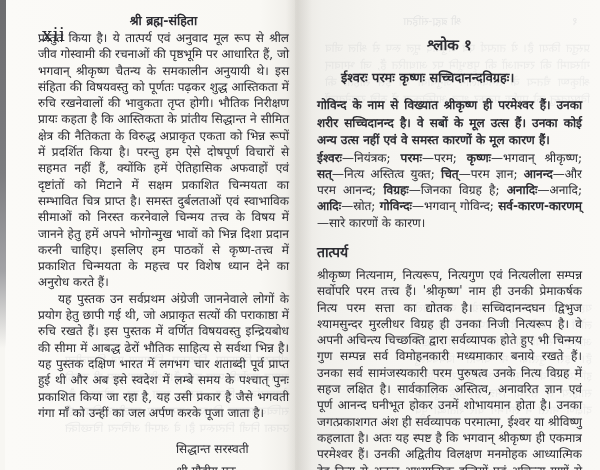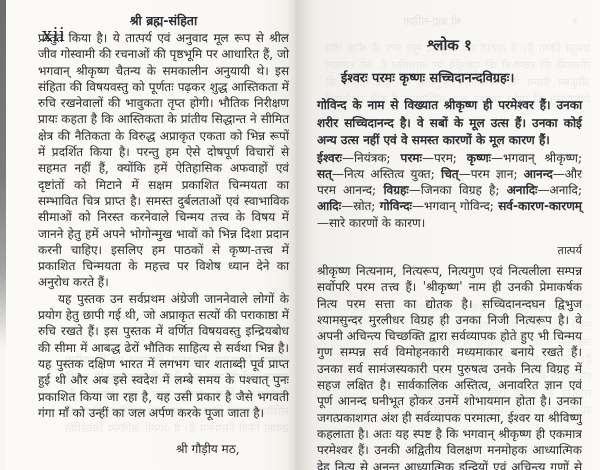--- a/index.html
+++ b/index.html
@@ -30,21 +30,21 @@
   .folio{position:absolute;left:4px;top:12px;font-size:18px;letter-spacing:.5px;}
   .rtitle{position:absolute;left:0;right:0;top:0;text-align:center;font-weight:bold;font-size:12.5px;}
   p.body{margin:0;font-size:12px;line-height:16.3px;text-align:justify;position:relative;z-index:2;}
   .p1{margin-top:13px;}
   .p2{text-indent:20px;}
   .sig{margin-top:17px;margin-left:138px;font-size:12px;line-height:22px;position:relative;z-index:2;}
   .sloka{margin:26px 0 9px;text-align:center;font-size:15px;font-weight:bold;position:relative;z-index:2;}
   .verse{margin:13px 0 9px 24px;font-weight:bold;font-size:12.8px;line-height:21px;position:relative;z-index:2;}
   .wm b{font-weight:bold;}
   .trans{font-weight:bold;margin-top:7px !important;line-height:17.5px !important;}
-  .purport-h{margin:11px 0 6px;text-align:right;font-size:11px;font-weight:normal;position:relative;z-index:2;}
+  .purport-h{margin:11px 0 6px;text-align:left;font-size:14px;font-weight:bold;position:relative;z-index:2;}
   .bleed{
     position:absolute;z-index:1;pointer-events:none;overflow:hidden;
     transform:scaleX(-1);opacity:.11;color:#6d7380;filter:blur(.7px);
     font-size:11.5px;line-height:17px;text-align:justify;
   }
   .ghost-head{
     position:absolute;top:13px;left:40px;right:70px;z-index:1;pointer-events:none;
     text-align:center;transform:scaleX(-1);opacity:.17;filter:blur(.6px);
     color:#8a8f9b;font-size:11px;
   }
@@ -62,20 +62,21 @@
   <div class="gutter"></div>
 
   <div class="page page-left">
     <div class="phead">
       <span class="folio">xii</span>
       <span class="rtitle">श्री ब्रह्म-संहिता</span>
     </div>
     <p class="body p1">प्रस्तुत किया है। ये तात्पर्य एवं अनुवाद मूल रूप से श्रील जीव गोस्वामी की रचनाओं की पृष्ठभूमि पर आधारित हैं, जो भगवान् श्रीकृष्ण चैतन्य के समकालीन अनुयायी थे। इस संहिता की विषयवस्तु को पूर्णतः पढ़कर शुद्ध आस्तिकता में रुचि रखनेवालों की भावुकता तृप्त होगी। भौतिक निरीक्षण प्रायः कहता है कि आस्तिकता के प्रांतीय सिद्धान्त ने सीमित क्षेत्र की नैतिकता के विरुद्ध अप्राकृत एकता को भिन्न रूपों में प्रदर्शित किया है। परन्तु हम ऐसे दोषपूर्ण विचारों से सहमत नहीं हैं, क्योंकि हमें ऐतिहासिक अफवाहों एवं दृष्टांतों को मिटाने में सक्षम प्रकाशित चिन्मयता का सम्भावित चित्र प्राप्त है। समस्त दुर्बलताओं एवं स्वाभाविक सीमाओं को निरस्त करनेवाले चिन्मय तत्त्व के विषय में जानने हेतु हमें अपने भोगोन्मुख भावों को भिन्न दिशा प्रदान करनी चाहिए। इसलिए हम पाठकों से कृष्ण-तत्त्व में प्रकाशित चिन्मयता के महत्त्व पर विशेष ध्यान देने का अनुरोध करते हैं।</p>
     <p class="body p2">यह पुस्तक उन सर्वप्रथम अंग्रेजी जाननेवाले लोगों के प्रयोग हेतु छापी गई थी, जो अप्राकृत सत्यों की पराकाष्ठा में रुचि रखते हैं। इस पुस्तक में वर्णित विषयवस्तु इन्द्रियबोध की सीमा में आबद्ध ढेरों भौतिक साहित्य से सर्वथा भिन्न है। यह पुस्तक दक्षिण भारत में लगभग चार शताब्दी पूर्व प्राप्त हुई थी और अब इसे स्वदेश में लम्बे समय के पश्चात् पुनः प्रकाशित किया जा रहा है, यह उसी प्रकार है जैसे भगवती गंगा माँ को उन्हीं का जल अर्पण करके पूजा जाता है।</p>
     <div class="sig">
+      <div>सिद्धान्त सरस्वती</div>
       <div>श्री गौड़ीय मठ,</div>
 
     </div>
     <div class="bleed" style="left:60px;right:6px;top:352px;height:82px;">श्रीकृष्ण नित्यनाम, नित्यरूप, नित्यगुण एवं नित्यलीला सम्पन्न सर्वोपरि परम तत्त्व हैं। 'श्रीकृष्ण' नाम ही उनकी प्रेमाकर्षक नित्य परम सत्ता का द्योतक है। सच्चिदानन्दघन द्विभुज श्यामसुन्दर मुरलीधर विग्रह ही उनका निजी नित्यरूप है। वे अपनी अचिन्त्य चिच्छक्ति द्वारा सर्वव्यापक होते हुए भी चिन्मय गुण सम्पन्न सर्व विमोहनकारी मध्यमाकार बनाये रखते हैं। उनका सर्व सामंजस्यकारी परम पुरुषत्व उनके नित्य विग्रह में सहज लक्षित है। सार्वकालिक अस्तित्व, अनावरित ज्ञान एवं पूर्ण आनन्द घनीभूत होकर उनमें शोभायमान होता है। उनका जगत्प्रकाशगत अंश ही सर्वव्यापक परमात्मा, ईश्वर या श्रीविष्णु कहलाता है। अतः यह स्पष्ट है कि भगवान् श्रीकृष्ण ही एकमात्र परमेश्वर हैं। उनकी अद्वितीय विलक्षण मनमोहक आध्यात्मिक देह नित्य से अनन्त आध्यात्मिक इन्द्रियों एवं अचिन्त्य गुणों से युक्त है। यह सुन्दर आध्यात्मिक छवि से अभिन्न श्रीकृष्ण है एवं श्रीकृष्ण का आध्यात्मिक तत्त्व उनकी छवि से अभिन्न है।</div>
   </div>
 
   <div class="page page-right">
     <div class="ghost-head">श्री ब्रह्म-संहिता</div>
     <div class="ghost-num">१</div>
 

